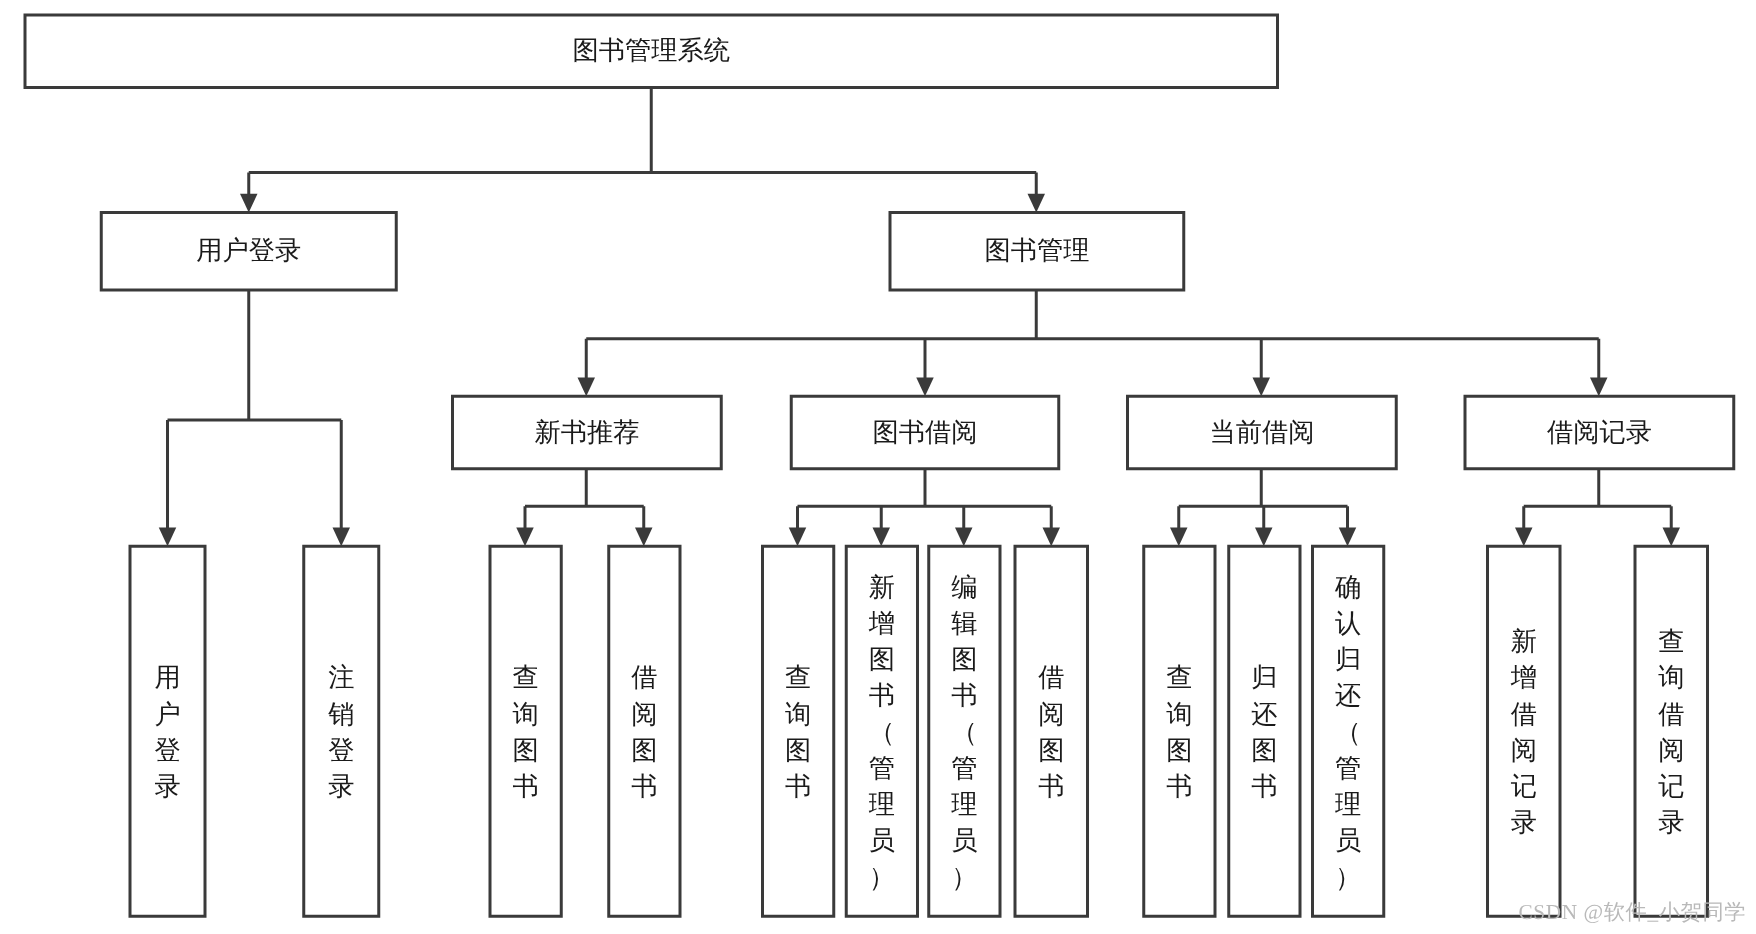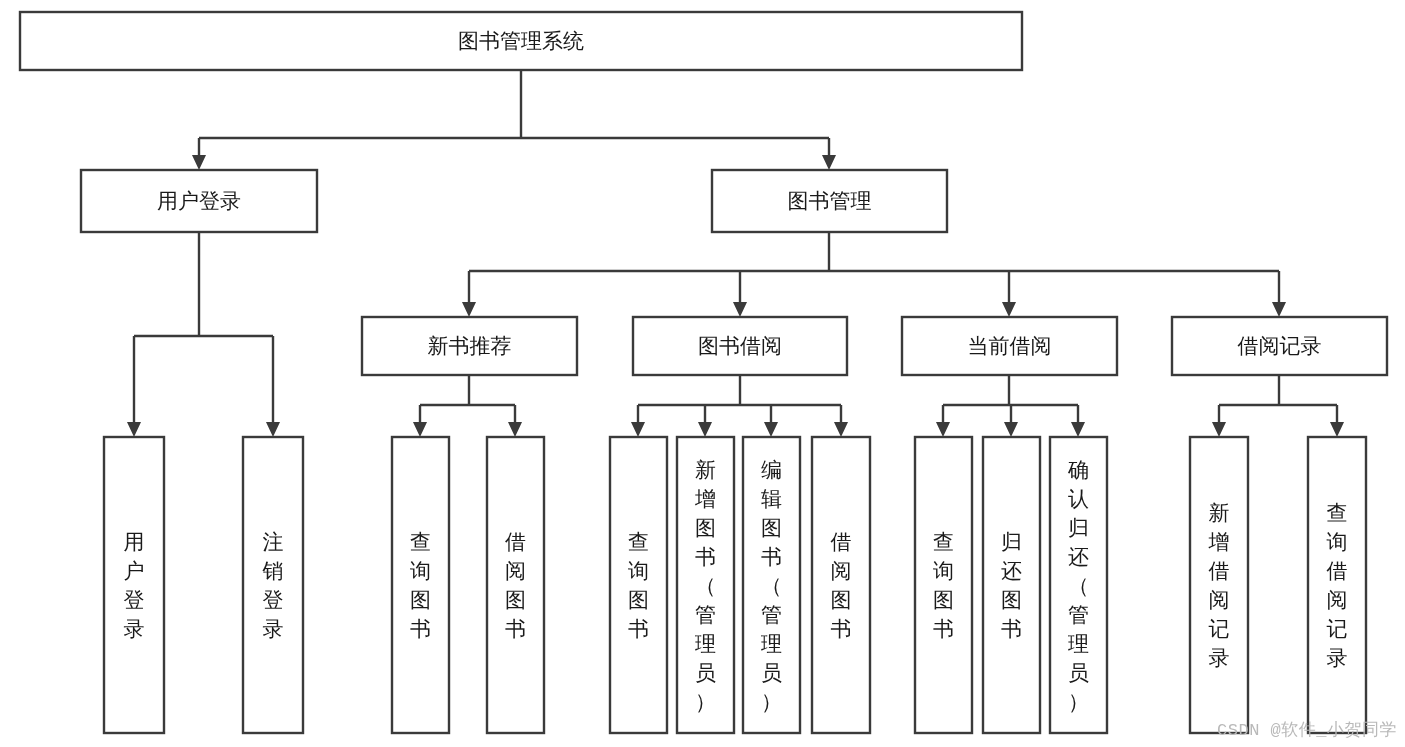--- a/index.html
+++ b/index.html
@@ -48,21 +48,21 @@
   .node-label-vertical {
     fill: #1a1a1a;
     font-family: "Liberation Sans", "DejaVu Sans", sans-serif;
     font-size: 21px;
     text-anchor: middle;
   }
   .watermark {
     position: absolute;
     right: 8px;
     bottom: 6px;
-    font-family: Liberation Mono, monospace;
+    font-family: Liberation Serif, serif;
     font-size: 17px;
     color: #b9b9b9;
     letter-spacing: 0.5px;
     white-space: nowrap;
     user-select: none;
   }
 </style>
 </head>
 <body>
 

